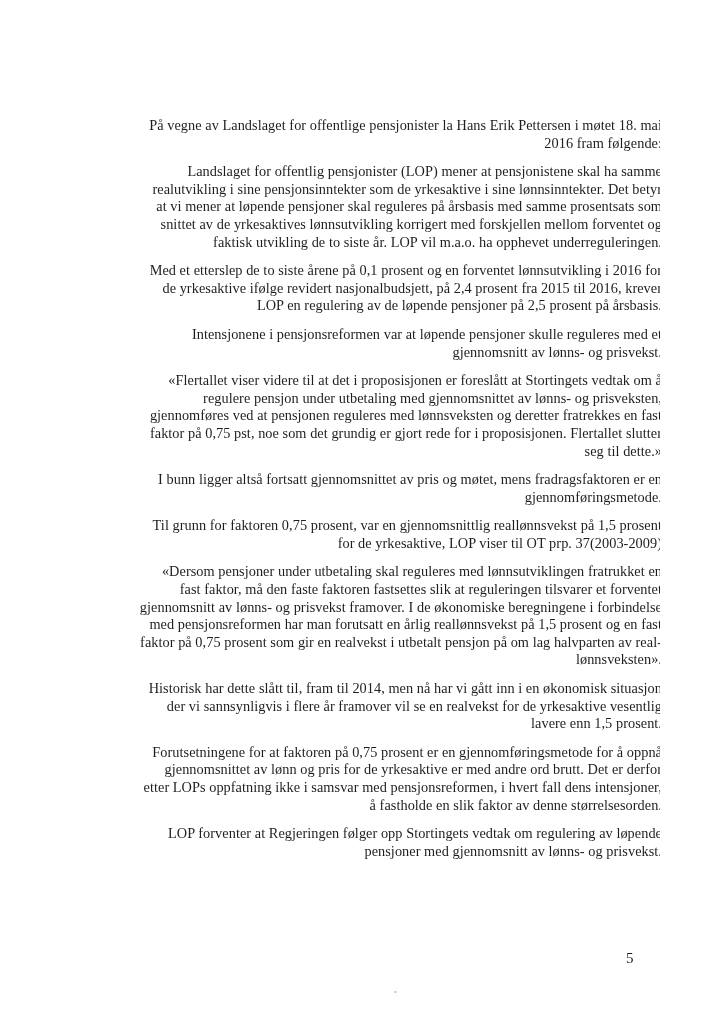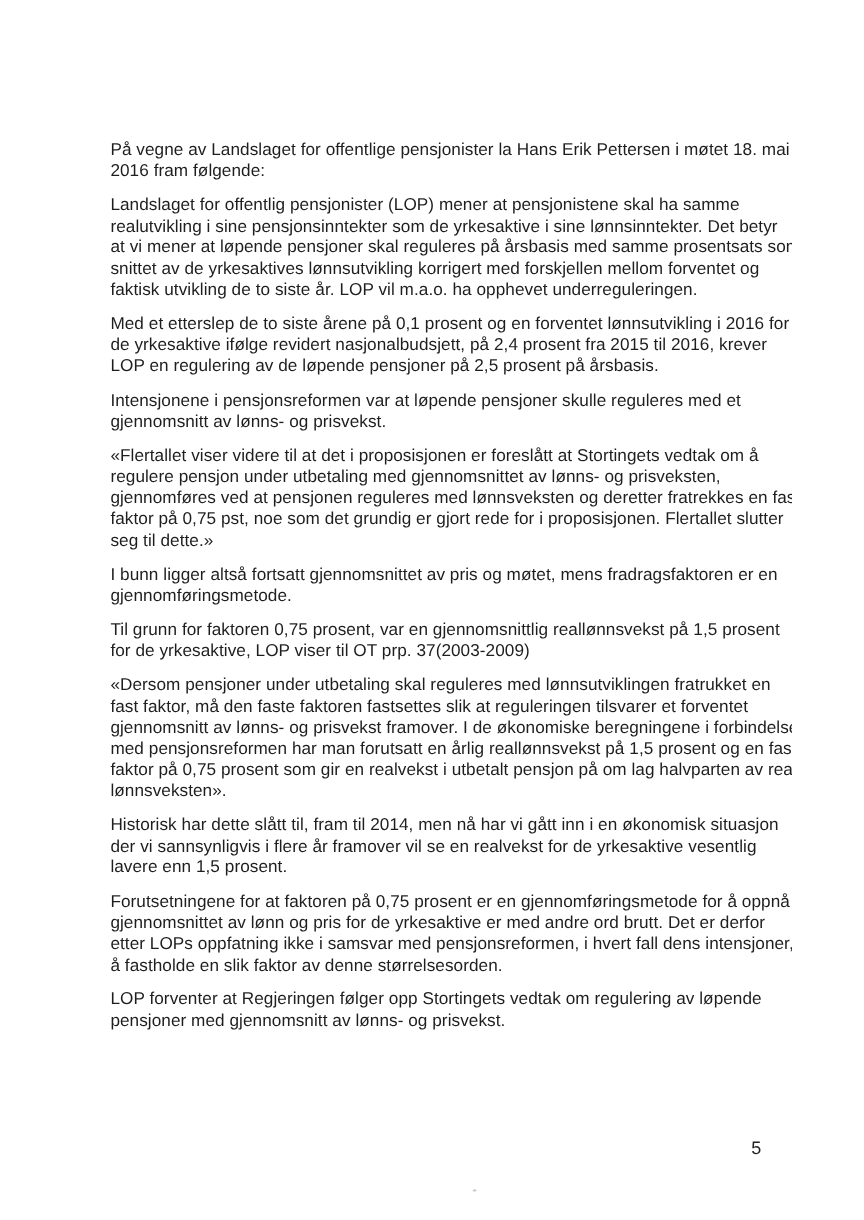--- a/index.html
+++ b/index.html
@@ -6,22 +6,23 @@
     margin: 0;
     padding: 0;
     background: #ffffff;
   }
   .page {
     position: relative;
     width: 660px;
     height: 1017px;
     background: #ffffff;
     overflow: hidden;
-    font-family: Liberation Sans, sans-serif;
+    font-family: Liberation Serif, serif;
     color: #1e1e1e;
+    text-align: right;
   }
   .content {
     position: absolute;
     left: 92px;
     top: 117px;
     width: 570px;
   }
   .para {
     margin: 0 0 11px 0;
     font-size: 14.3px;

